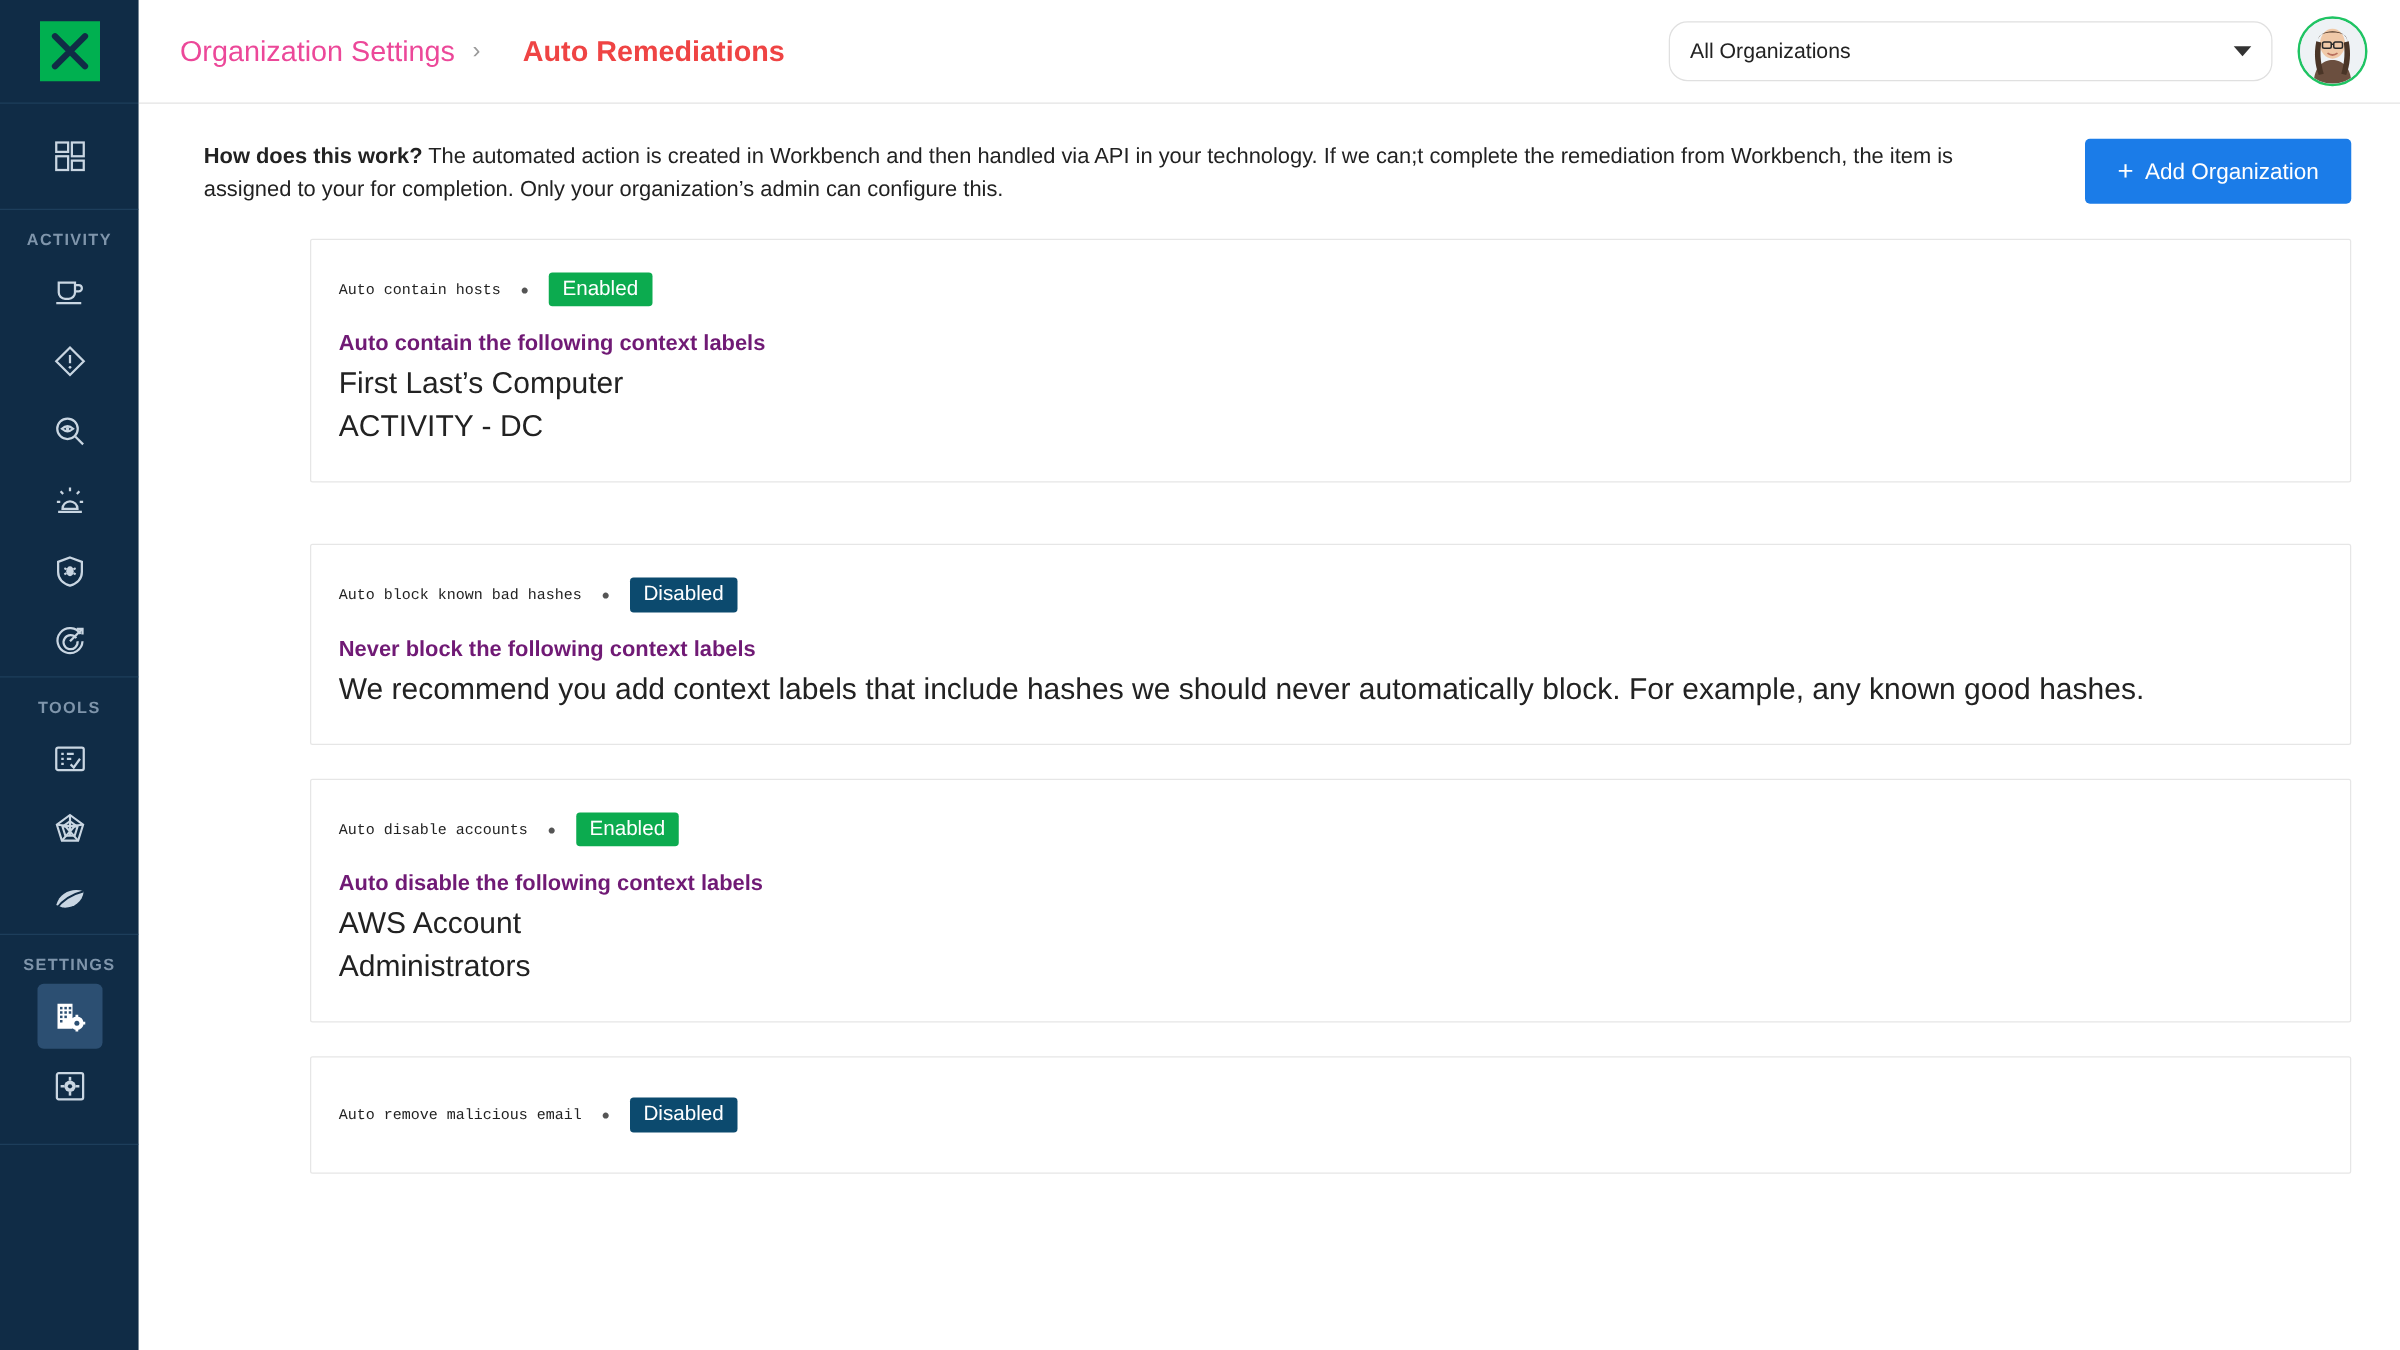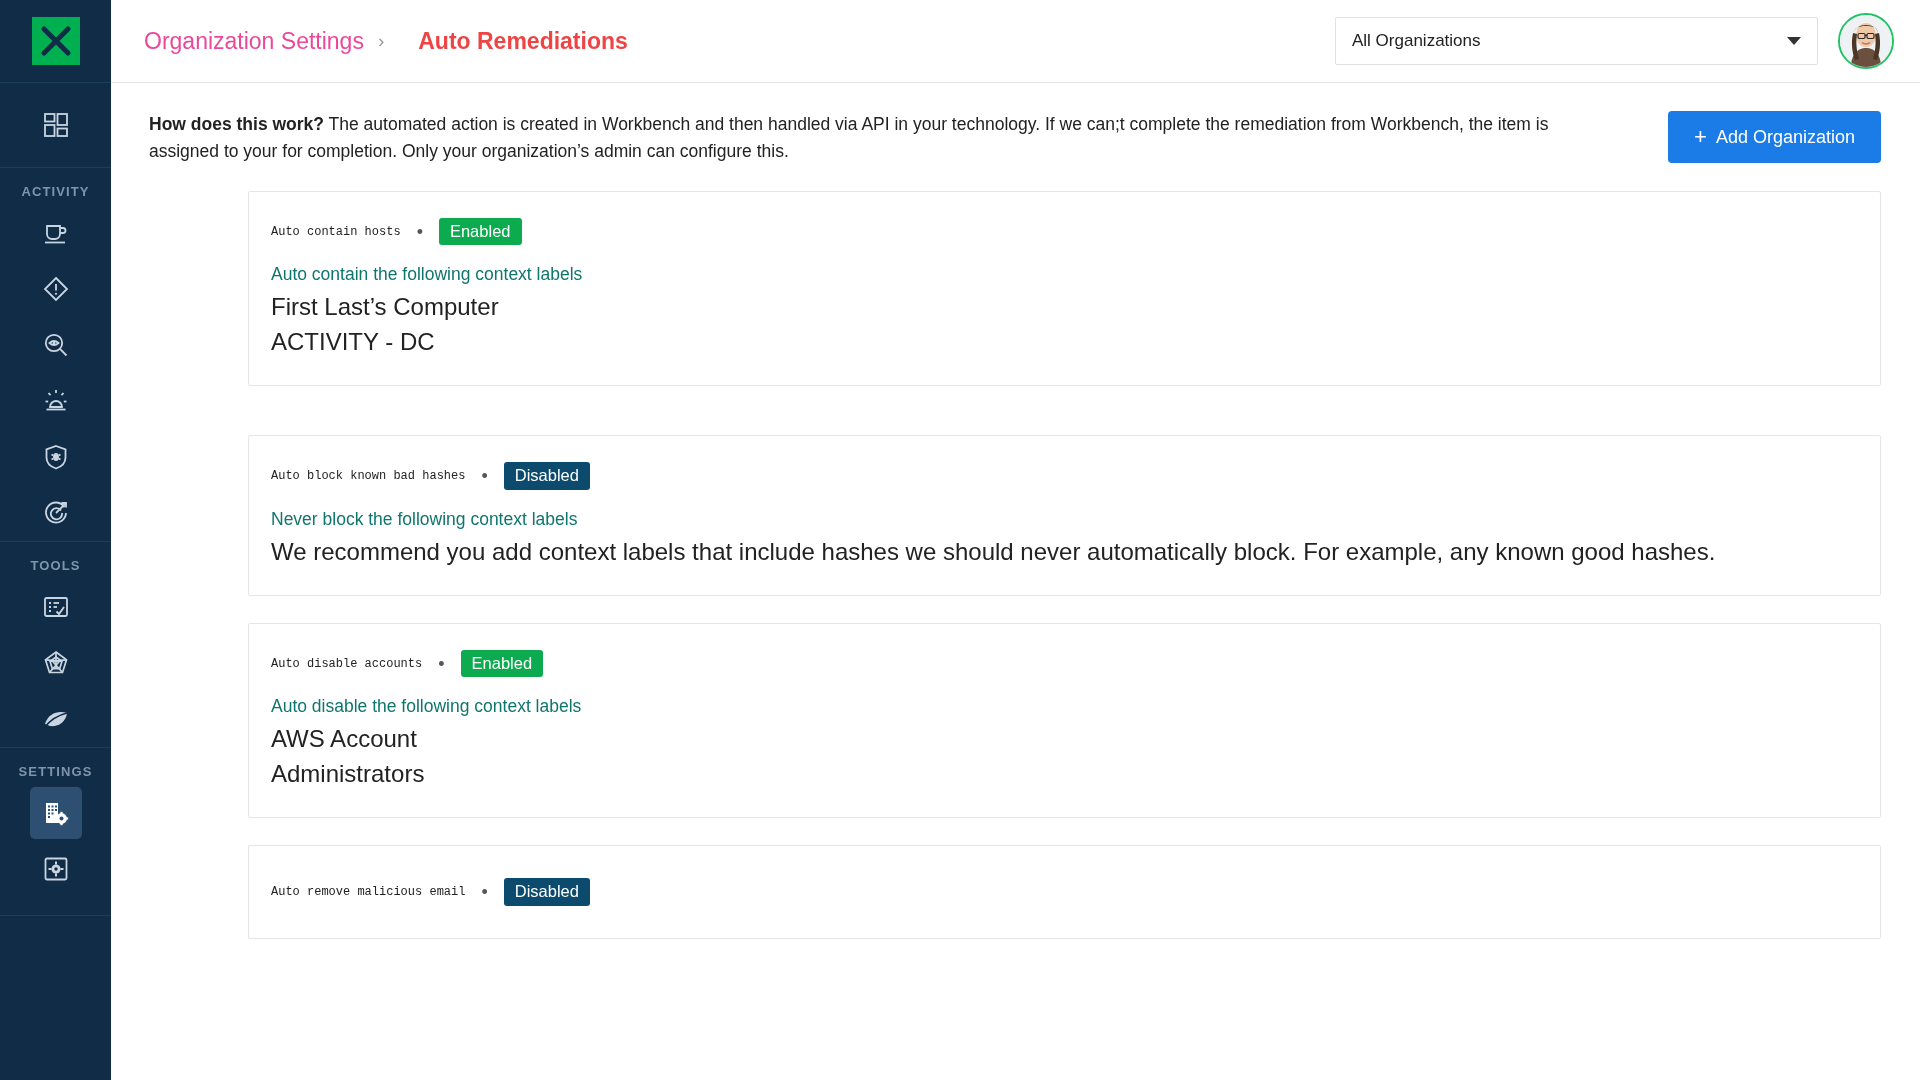--- a/index.html
+++ b/index.html
@@ -50,40 +50,40 @@
     display: flex; align-items: center;
     border-bottom: 1px solid #e3e3e3;
     padding: 0 26px 0 33px;
   }
   .breadcrumb { display: flex; align-items: center; gap: 14px; }
   .crumb-root { font-size: 23px; color: #ec4899; cursor: pointer; }
   .crumb-sep { font-size: 19px; color: #9a9a9a; }
   .crumb-current { font-size: 23px; color: #ef4444; font-weight: bold; margin-left: 20px; }
   .topbar-right { margin-left: auto; display: flex; align-items: center; gap: 20px; }
   .org-select {
-    width: 483px; height: 48px; border: 1px solid #e0e0e0; border-radius: 2px;
+    width: 483px; height: 48px; border: 1px solid #e0e0e0; border-radius: 15px;
     background: #fff; display: flex; align-items: center;
     padding: 0 16px; cursor: pointer;
   }
   .org-select span.val { font-size: 17px; color: #222; }
   .caret {
     margin-left: auto; width: 0; height: 0;
     border-left: 7px solid transparent; border-right: 7px solid transparent;
     border-top: 8px solid #333;
   }
   .avatar {
     width: 56px; height: 56px; border-radius: 50%;
     border: 2px solid #1fc463; overflow: hidden; cursor: pointer;
     background: #dfe6ec; position: relative;
   }
   .avatar svg { display: block; }
 
   
   .content { flex: 1; padding: 0 39px 0 0; overflow: hidden; }
-  .intro-row { display: flex; align-items: flex-start; padding: 28px 0 0 38px; }
+  .intro-row { display: flex; align-items: flex-start; padding: 28px 0 0 52px; }
   .intro-text {
     max-width: 1430px; font-size: 17.5px; line-height: 1.55; color: #222;
   }
   .intro-text b { font-weight: bold; }
   .add-org-btn {
     margin-left: auto; margin-top: 0;
     background: #1b7ce8; color: #fff; border: none; border-radius: 4px;
     height: 52px; padding: 0 26px; font-size: 18px; cursor: pointer;
     font-family: "Liberation Sans", sans-serif;
     display: flex; align-items: center; gap: 9px; white-space: nowrap;
@@ -101,21 +101,21 @@
   .card-head { display: flex; align-items: center; gap: 16px; }
   .card-title { font-size: 12px; color: #222; font-family: Liberation Mono, monospace; }
   .dot { color: #555; font-size: 18px; line-height: 1; }
   .badge {
     display: inline-block; color: #fff; font-size: 16.5px;
     padding: 4px 11px 5px 11px; border-radius: 3px; line-height: 1.1;
   }
   .badge.enabled { background: #0cab4f; }
   .badge.disabled { background: #0c4a6e; }
   .card-body { margin-top: 19px; }
-  .body-title { font-size: 17.5px; font-weight: normal; color: #0f766e; margin-bottom: 5px; }
+  .body-title { font-size: 17.5px; font-weight: bold; color: #701a75; margin-bottom: 5px; }
   .body-line { font-size: 24px; color: #222; line-height: 1.44; }
 </style>
 </head>
 <body>
 
 <div class="app">
 
   <nav class="sidebar">
 
     <div class="logo-wrap">

